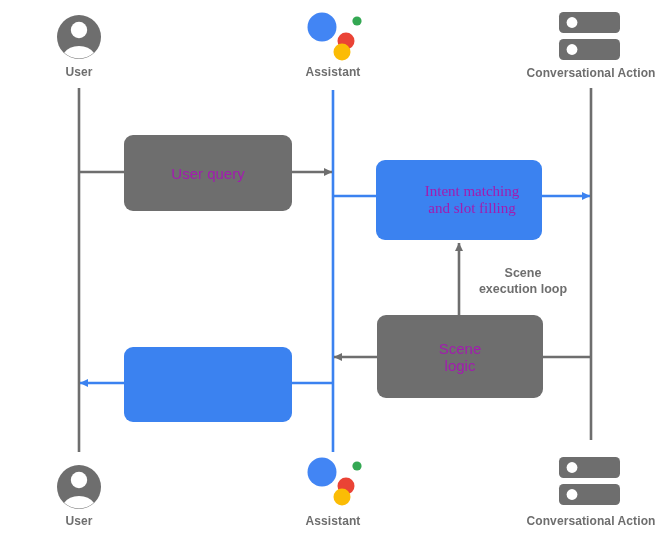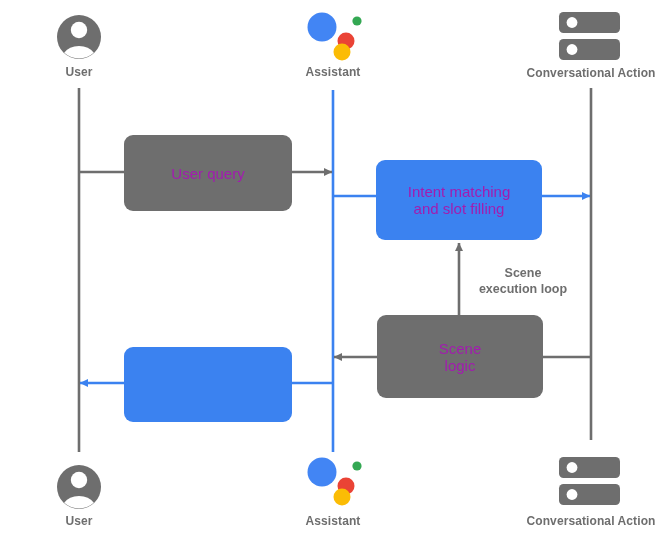--- a/index.html
+++ b/index.html
@@ -137,21 +137,21 @@
 
   <div class="lane-label" style="left:59px; top:65px;">User</div>
   <div class="lane-label" style="left:313px; top:65px;">Assistant</div>
   <div class="lane-label" style="left:571px; top:66px;">Conversational Action</div>
 
   <div class="lane-label" style="left:59px; top:514px;">User</div>
   <div class="lane-label" style="left:313px; top:514px;">Assistant</div>
   <div class="lane-label" style="left:571px; top:514px;">Conversational Action</div>
 
   <div class="node-label" style="left:188px; top:173px;">User query</div>
-  <div class="node-label" style="left:439px; top:200px;">Intent matching
+  <div class="node-label" style="left:452px; top:200px;font-family:Liberation Serif, serif;">Intent matching
 and slot filling</div>
   <div class="node-label" style="left:440px; top:357px;">Scene
 logic</div>
 
   <div class="loop-label" style="left:503px; top:281px;">Scene
 execution loop</div>
 
 </div>
 
 </body></html>

